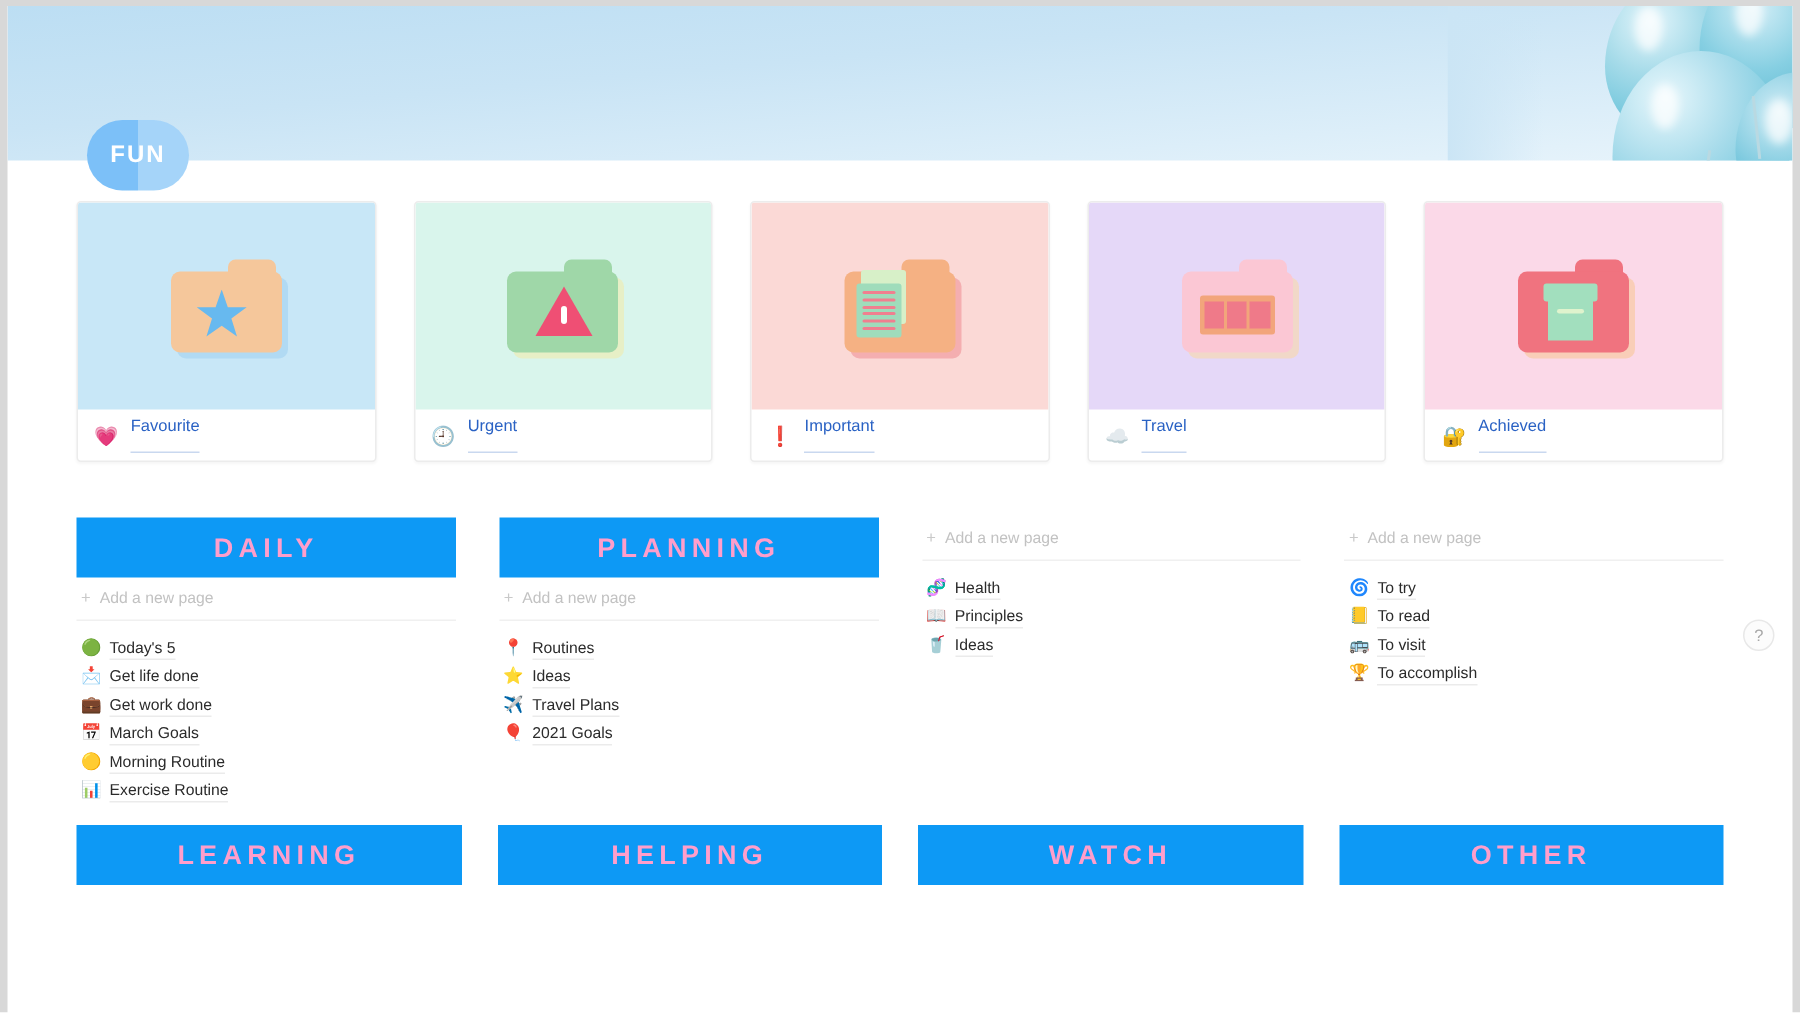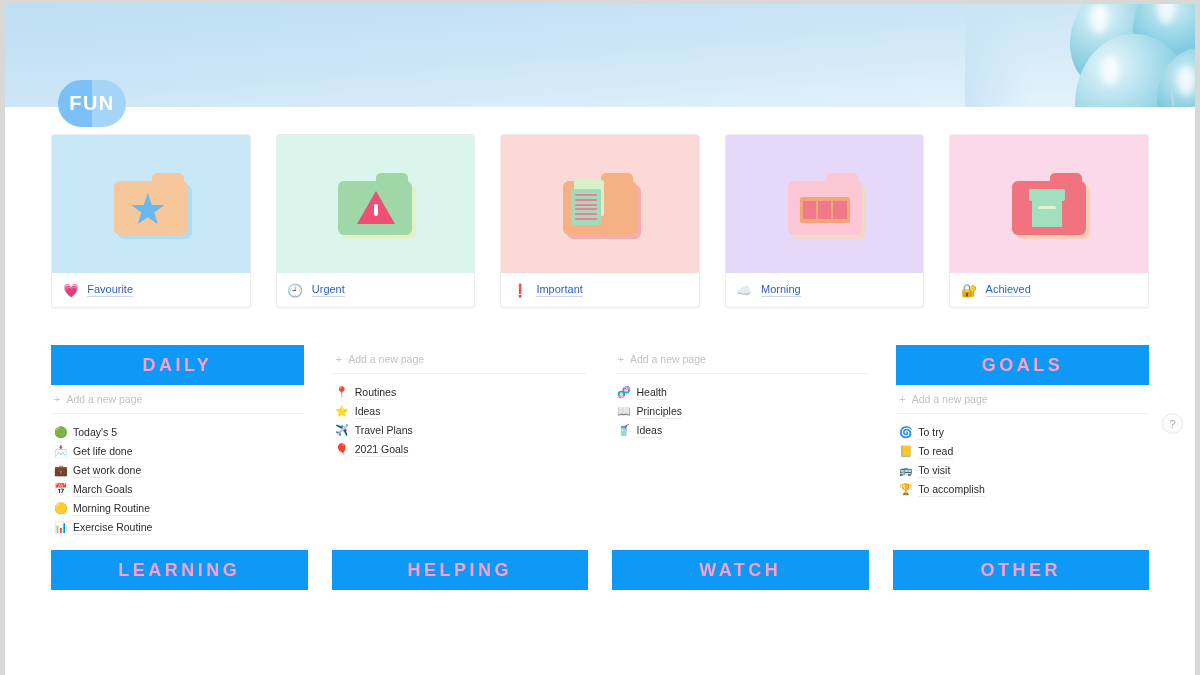--- a/index.html
+++ b/index.html
@@ -76,21 +76,21 @@
   }
   .logo {
     width: 68px;
     height: 47px;
     border-radius: 24px;
     background: linear-gradient(90deg, #7cc0f8 0%, #7cc0f8 50%, #a5d4f9 50%, #a5d4f9 100%);
     display: flex;
     align-items: center;
     justify-content: center;
     color: #ffffff;
-    font-size: 20px;
+    font-size: 16px;
     font-weight: bold;
     letter-spacing: 1.4px;
   }
 
   
   .content {
     padding: 0 46px;
   }
   .page-title {
     margin-top: 62px;
@@ -125,21 +125,21 @@
     display: flex;
     align-items: center;
     gap: 8px;
     padding: 0 11px;
     font-size: 11px;
   }
   .gal-emoji { font-size: 13px; line-height: 1; }
   .gal-text {
     color: #2a62c4;
     border-bottom: 1px solid #c9d8ef;
-    padding-bottom: 1px;
+    padding-bottom: 11px;
   }
 
   
   .folder {
     position: relative;
     width: 74px;
     height: 62px;
   }
   .folder-tab {
     position: absolute;
@@ -420,21 +420,21 @@
               <div class="film">
                 <div class="film-cell"></div>
                   <div class="film-cell"></div>
                   <div class="film-cell"></div>
               </div>
             </div>
           </div>
         </div>
         <div class="gal-label">
           <span class="gal-emoji">☁️</span>
-          <span class="gal-text">Morning</span>
+          <span class="gal-text">Travel</span>
         </div>
       </div>
 
       <div class="gal-card">
         <div class="gal-cover" id="cov4" style="background: rgb(251, 217, 232);">
           <div class="folder">
             <div class="folder-shadow" id="fs4" style="background: rgb(247, 196, 143);"></div>
             <div class="folder-tab" id="ft4" style="background: rgb(240, 115, 127);"></div>
             <div class="folder-body" id="fb4" style="background: rgb(240, 115, 127);"></div>
             <div class="folder-inner" style="left:20px;top:16px;">
@@ -482,20 +482,21 @@
               <span class="pi-emoji">🟡</span>
               <span class="pi-text">Morning Routine</span>
             </div>
             <div class="page-item">
               <span class="pi-emoji">📊</span>
               <span class="pi-text">Exercise Routine</span>
             </div>
           </div>
         </div>
         <div class="column">
+          <div class="col-header">PLANNING</div>
           <div class="add-row">
             <span class="plus-icon">+</span>
             <span>Add a new page</span>
           </div>
           <div class="page-list">
             <div class="page-item">
               <span class="pi-emoji">📍</span>
               <span class="pi-text">Routines</span>
             </div>
             <div class="page-item">
@@ -526,21 +527,20 @@
               <span class="pi-emoji">📖</span>
               <span class="pi-text">Principles</span>
             </div>
             <div class="page-item">
               <span class="pi-emoji">🥤</span>
               <span class="pi-text">Ideas</span>
             </div>
           </div>
         </div>
         <div class="column">
-          <div class="col-header">GOALS</div>
           <div class="add-row">
             <span class="plus-icon">+</span>
             <span>Add a new page</span>
           </div>
           <div class="page-list">
             <div class="page-item">
               <span class="pi-emoji">🌀</span>
               <span class="pi-text">To try</span>
             </div>
             <div class="page-item">

